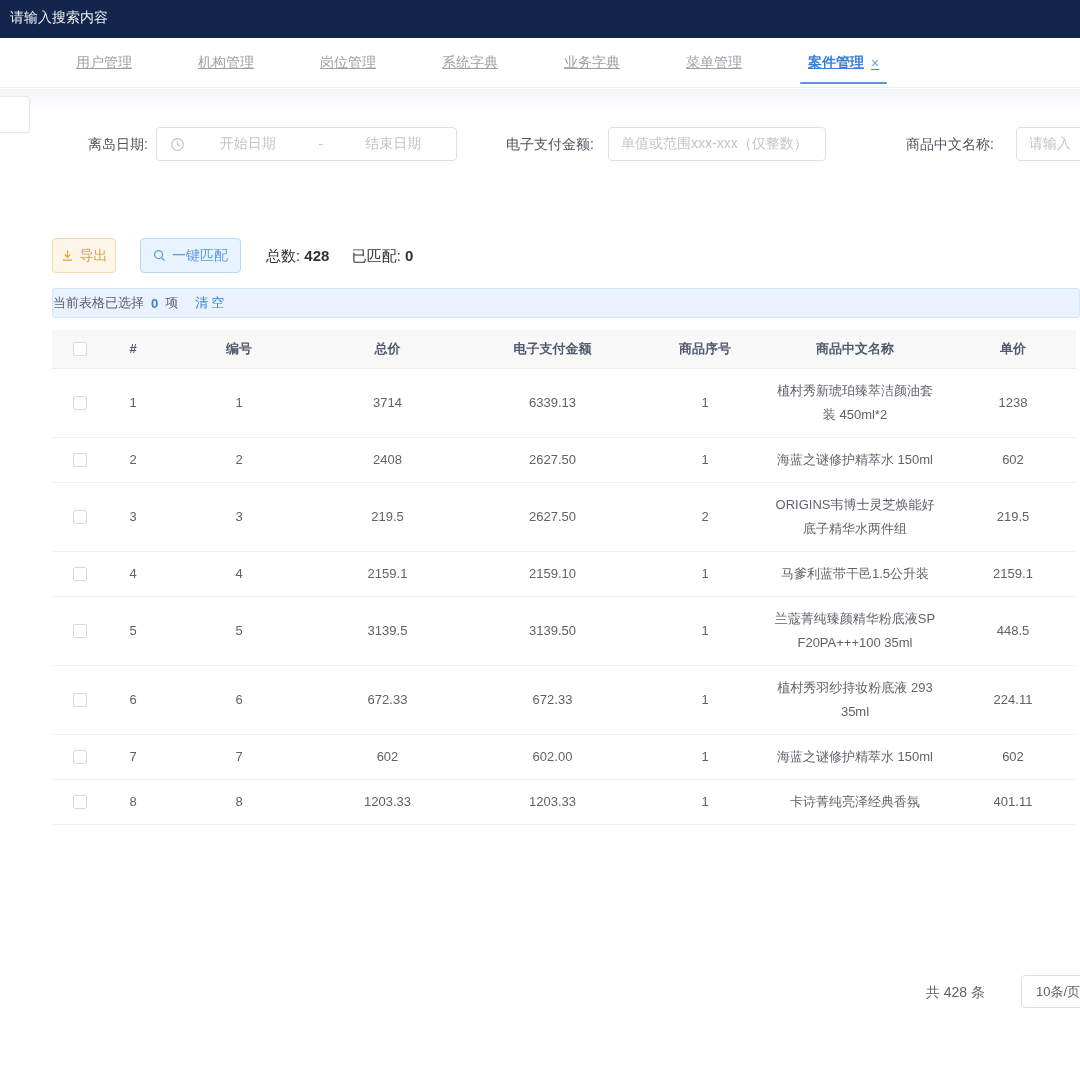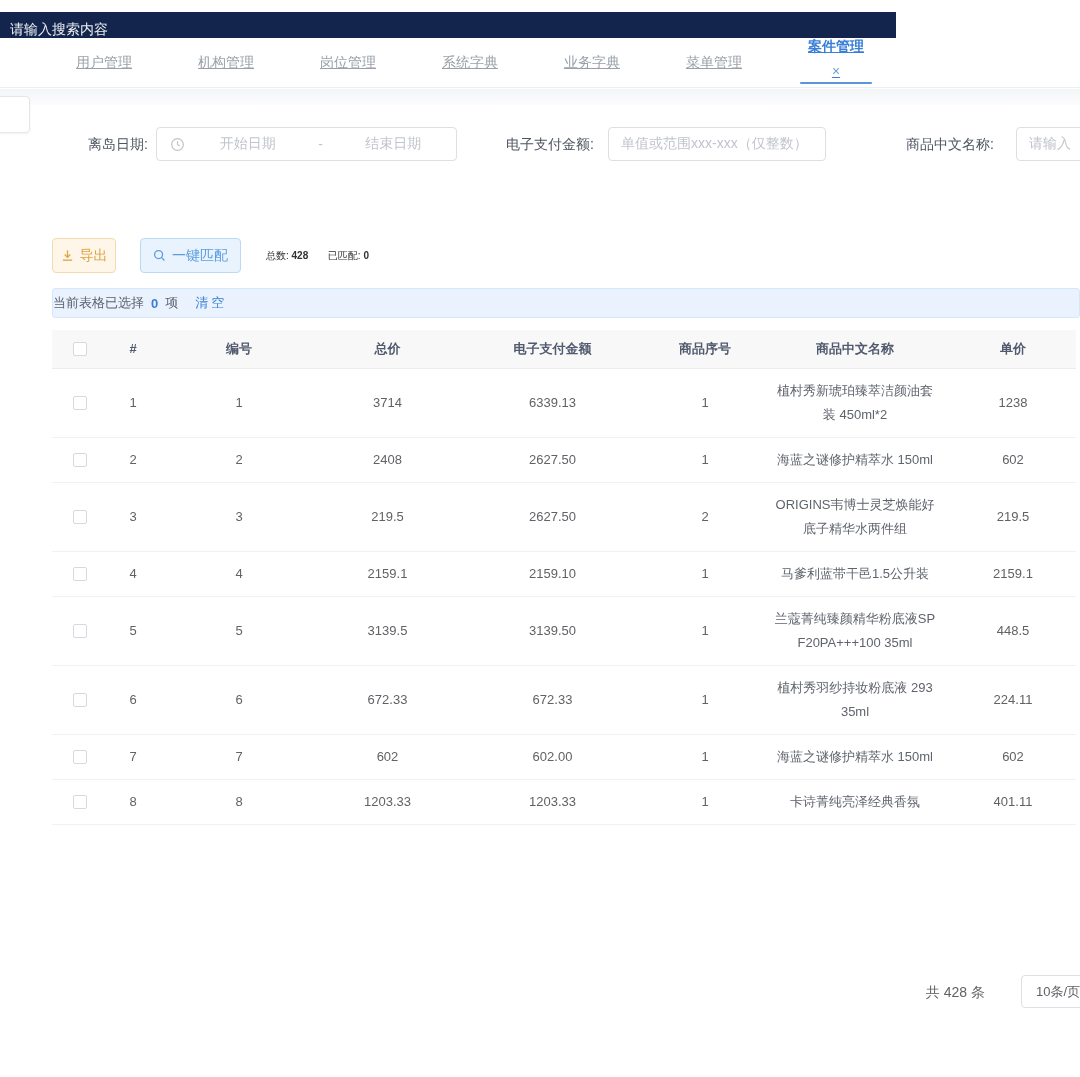--- a/index.html
+++ b/index.html
@@ -4,28 +4,28 @@
 <style>
   * { margin:0; padding:0; box-sizing:border-box; }
   html,body { width:1080px; height:1077px; }
   body {
     font-family:"Liberation Sans","DejaVu Sans",sans-serif;
     background:#fff; color:#606266; overflow:hidden; position:relative;
   }
   .stage { position:absolute; inset:0; width:1080px; height:1077px; overflow:hidden; background:#fff; }
 
   
-  .topbar { position:absolute; left:0; top:0; width:896px; height:38px; background:#13254c;margin-top:12px; }
+  .topbar { position:absolute; left:0; top:0; width:1080px; height:38px; background:#13254c; }
   .topbar .search { position:absolute; left:10px; top:9px; font-size:14px; color:rgba(255,255,255,.92); background:transparent; border:none; outline:none; width:260px; }
   .topbar .search::placeholder { color:rgba(255,255,255,.92); }
 
   
   .tabbar { position:absolute; left:0; top:38px; width:1080px; height:50px; background:#fff; border-bottom:1px solid #ebeef2; display:flex; align-items:stretch; padding-left:58px; }
   .tab { position:relative; display:flex; align-items:center; gap:7px; padding:0 18px; margin-right:30px; font-size:14px; color:#9aa0a8; cursor:pointer;text-decoration:underline; }
-  .tab.active { color:#3a7fd5; font-weight:bold;flex-direction:column; }
+  .tab.active { color:#3a7fd5; font-weight:bold; }
   .tab.active::after { content:""; position:absolute; left:10px; right:10px; bottom:3px; height:2px; background:#5a96d8; border-radius:1px; }
   .tab .close { font-size:14px; color:#6f9fd8; font-weight:normal; }
 
   .band { position:absolute; left:0; top:89px; width:1080px; height:16px; background:linear-gradient(#f4f5f7,#fcfcfd); }
   .float-box { position:absolute; left:-8px; top:96px; width:38px; height:37px; background:#fff; border:1px solid #e3e6ea; border-radius:4px; box-shadow:0 1px 3px rgba(0,0,0,.05); }
 
   
   .filter-row { position:absolute; left:0; top:127px; width:1080px; height:34px; font-size:14px; color:#4e5460; }
   .flabel { position:absolute; line-height:34px; white-space:nowrap; }
   .lbl-date { left:88px; }
@@ -37,21 +37,21 @@
   .inp-date .sep { width:20px; text-align:center; color:#c0c4cc; }
   .inp-date .ico { margin-left:13px; display:flex; }
   .inp-amount { left:608px; width:218px; padding:0 12px; overflow:hidden; white-space:nowrap; }
   .inp-product { left:1016px; width:120px; padding:0 12px; overflow:hidden; white-space:nowrap; }
 
   
   .toolbar { position:absolute; left:0; top:238px; width:1080px; height:36px; }
   .btn { position:absolute; top:0; height:35px; border-radius:4px; font-size:14px; display:flex; align-items:center; justify-content:center; gap:6px; cursor:pointer; }
   .btn-export { left:52px; width:64px; background:#fdf6e9; border:1px solid #f3dcab; color:#dfa242; }
   .btn-match  { left:140px; width:101px; background:#e9f3fd; border:1px solid #b9d9f6; color:#5b9de0; }
-  .stats { position:absolute; left:266px; top:0; height:35px; line-height:35px; font-size:10px; color:#303133; white-space:nowrap; }
+  .stats { position:absolute; left:266px; top:0; height:35px; line-height:35px; font-size:15px; color:#303133; white-space:nowrap; }
   .stats b { font-weight:bold; }
   .stats .gap { display:inline-block; width:14px; }
 
   
   .selbar { position:absolute; left:52px; top:288px; width:1028px; height:30px; background:#eaf3fd; border:1px solid #d3e8fa; border-radius:3px; display:flex; align-items:center; padding-left:0; font-size:13px; color:#5a6270; gap:5px; }
   .selbar .count { color:#3a7fd5; font-weight:bold; padding:0 2px; }
   .selbar .clear { color:#3a7fd5; margin-left:12px; letter-spacing:3px; cursor:pointer; }
 
   
   .table-wrap { position:absolute; left:52px; top:330px; width:1028px; height:570px; overflow:hidden; }

